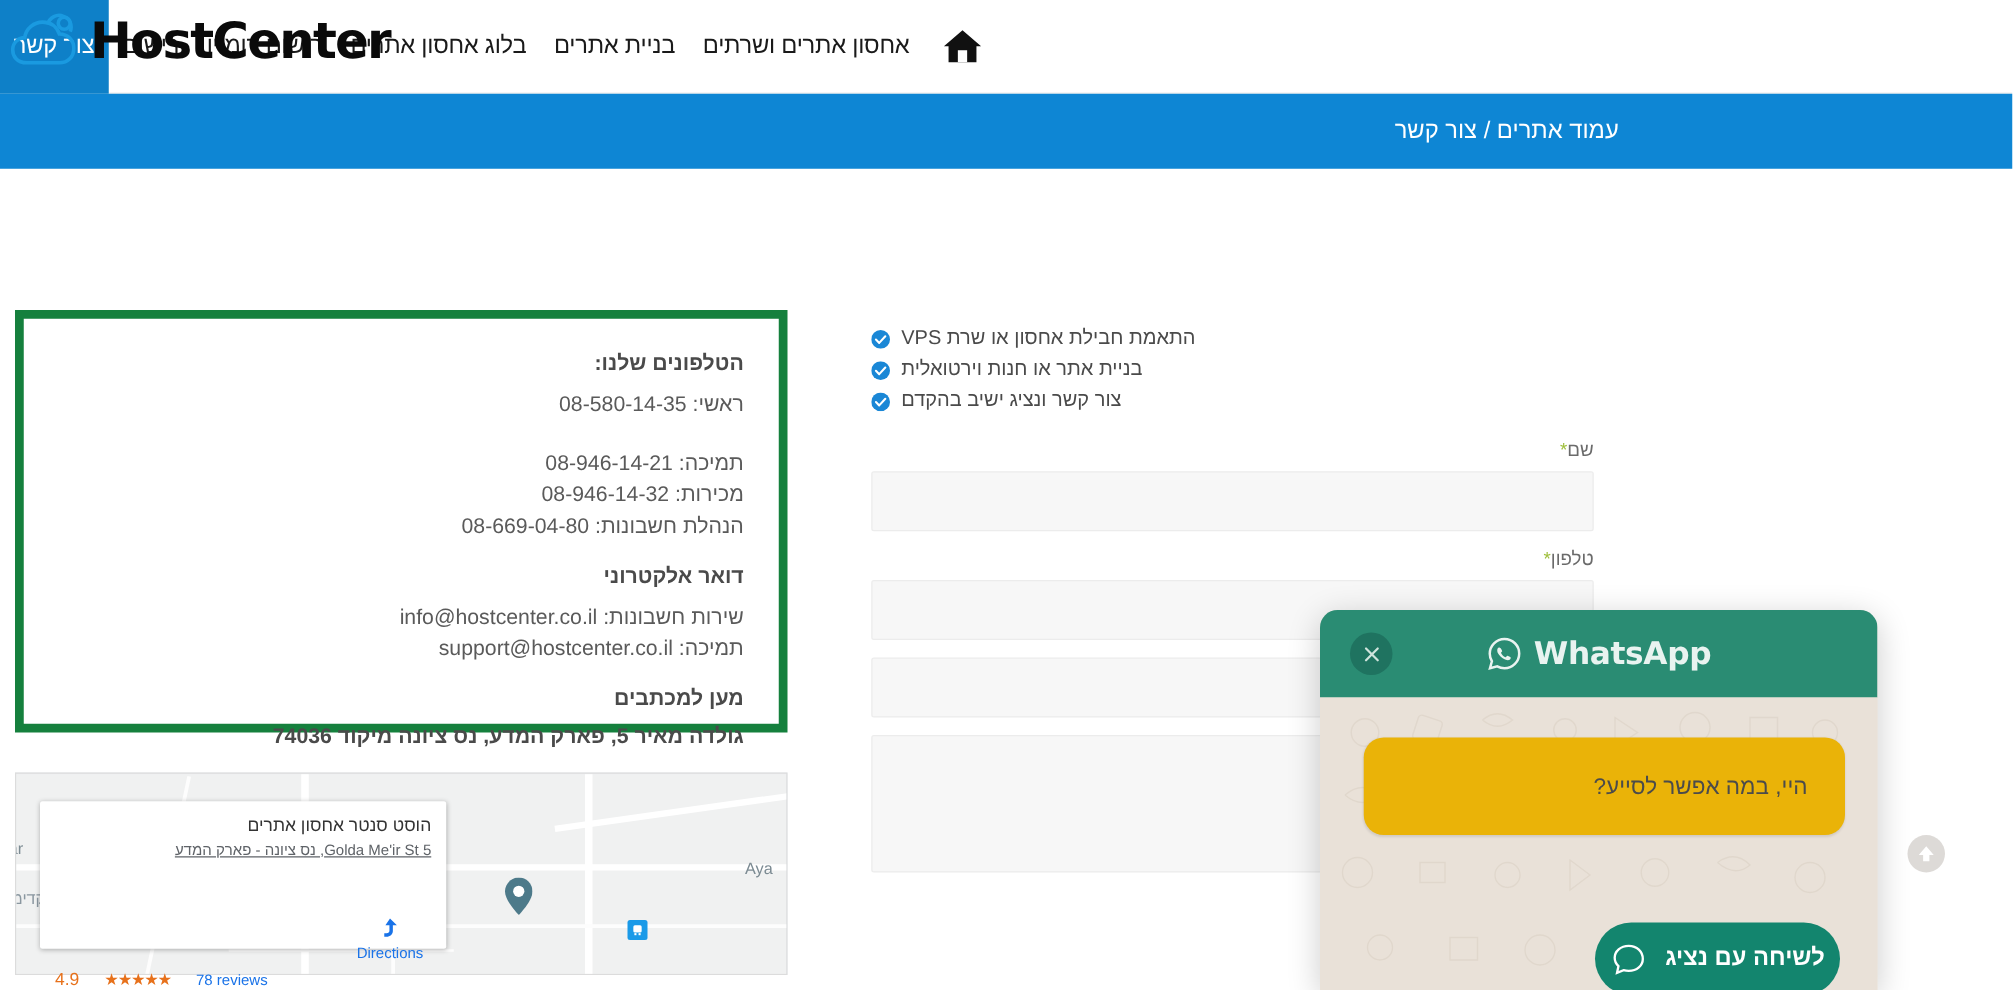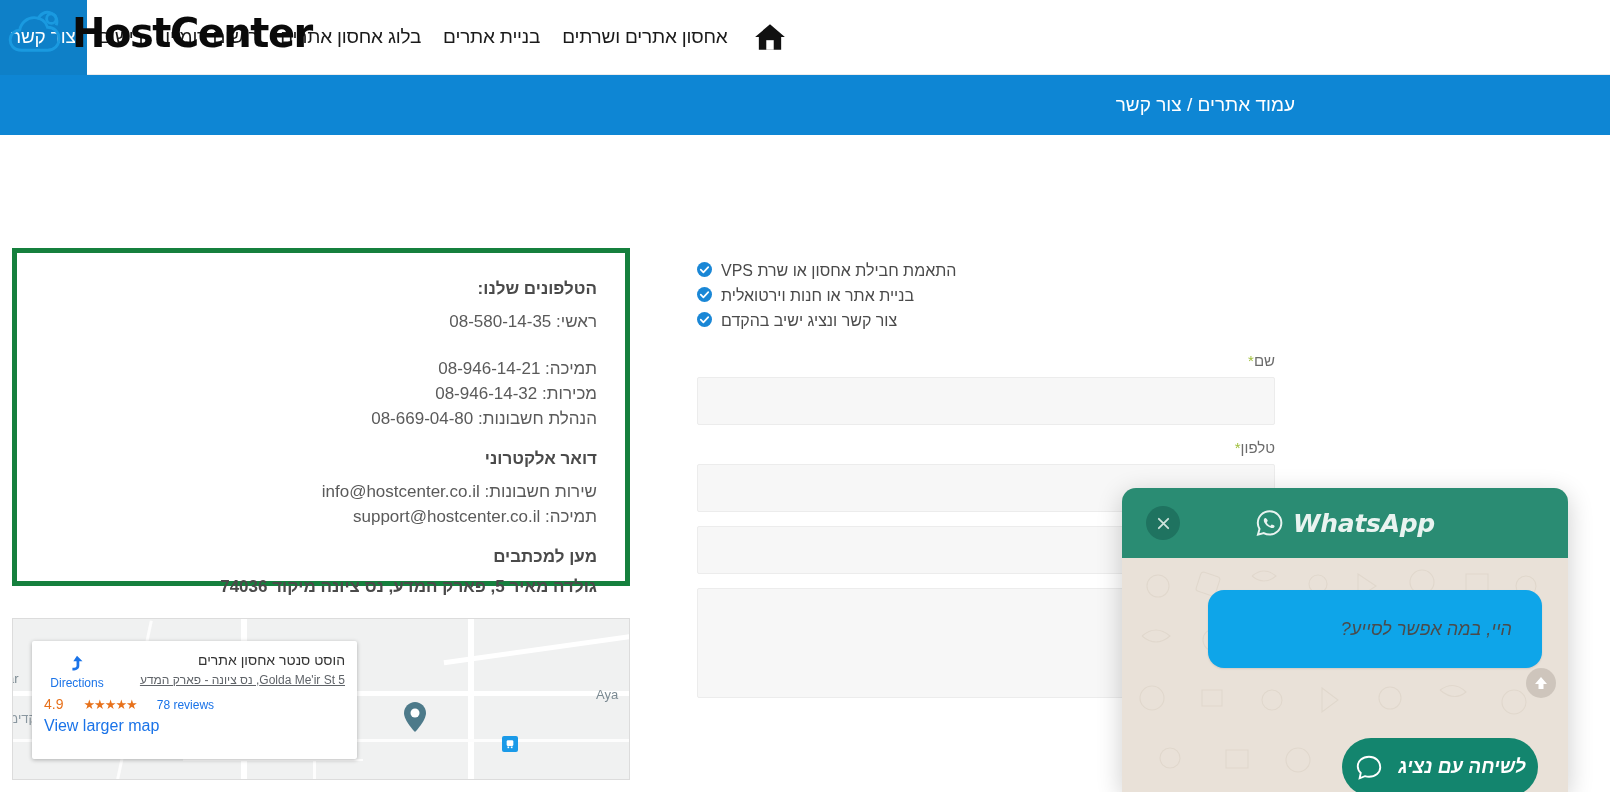--- a/index.html
+++ b/index.html
@@ -64,21 +64,21 @@
   .breadcrumb {
     color: #ffffff; font-size: 19px;
     position: absolute; right: 315px;
     white-space: nowrap;
   }
 
   
   .contact-card {
     position: absolute; top: 248px; left: 12px;
     width: 618px; height: 338px;
-    border: 5px solid #15803d;
+    border: 7px solid #15803d;
     background: #fff;
     padding: 26px 28px 20px 28px;
     text-align: right;
   }
   .cc-heading {
     font-size: 17px; font-weight: 700; color: #4a4a4a;
     margin-bottom: 10px; direction: rtl;
   }
   .cc-line {
     font-size: 17px; color: #5a5a5a; line-height: 25px;
@@ -114,21 +114,21 @@
   }
   .info-card {
     position: absolute; left: 32px; top: 641px;
     width: 325px; height: 118px;
     background: #ffffff;
     box-shadow: 0 1px 4px rgba(0,0,0,.28);
     border-radius: 2px;
     padding: 10px 12px 8px 12px;
     font-family: "Liberation Sans", sans-serif;
   }
-  .ic-row { display: flex; flex-direction: row; }
+  .ic-row { display: flex; flex-direction: column; gap: 41px; }
   .ic-left { flex: 1; text-align: right; direction: rtl; padding-left: 6px;}
   .ic-title { font-size: 14px; color: #333; line-height: 19px; }
   .ic-addr { font-size: 12px; color: #5f6368; line-height: 17px; margin-top: 2px; text-decoration: underline;}
   .ic-dir {
     width: 66px; display: flex; flex-direction: column;
     align-items: center; justify-content: flex-start; padding-top: 2px;
   }
   .ic-dir-label { font-size: 12px; color: #1a73e8; margin-top: 1px; }
   .ic-rating { display: flex; align-items: flex-end; gap: 20px; margin-top: 6px; direction: ltr;}
   .ic-score { font-size: 14px; color: #e7711b; font-weight: 400;}
@@ -137,21 +137,21 @@
   .ic-larger { font-size: 16px; color: #1a73e8; margin-top: 5px; direction: ltr; text-align: left;}
 
   
   .form-col {
     position: absolute; top: 262px; right: 335px;
     width: 578px; text-align: right; direction: rtl;
   }
   .check-list { margin-bottom: 22px; }
   .check-item {
     display: flex; flex-direction: row-reverse;
-    justify-content: flex-start;
+    align-items: center; justify-content: flex-start;
     gap: 9px; margin-bottom: 7px;
   }
   .check-icon { width: 15px; height: 15px; flex: 0 0 15px; }
   .check-text { font-size: 16px; color: #4a4a4a; }
   .field { margin-bottom: 14px; }
   .field-label {
     font-size: 15px; color: #6b6b6b;
     margin-bottom: 8px; display: block;
   }
   .req { color: #9fbf3b; }
@@ -167,27 +167,26 @@
     width: 100%; height: 110px;
     background: #f7f7f7; border: 1px solid #ececec;
     border-radius: 2px; outline: none; resize: none;
     font-family: "Liberation Sans", sans-serif;
     font-size: 15px; color: #444; padding: 10px 12px;
     direction: rtl;
   }
 
   
   .wa-widget {
-    position: absolute; left: 1122px; top: 488px;
+    position: absolute; left: 1056px; top: 488px;
     width: 446px; height: 304px;
     border-radius: 14px 14px 0 0;
     overflow: hidden;
     box-shadow: 0 6px 26px rgba(0,0,0,.20);
     background: #ece5dd;
-    font-style: italic;
   }
   .wa-header {
     height: 70px; background: #2a8c73;
     display: flex; align-items: center;
     position: relative;
   }
   .wa-close {
     position: absolute; left: 24px; top: 50%;
     transform: translateY(-50%);
     width: 34px; height: 34px; border-radius: 50%;
@@ -207,22 +206,22 @@
     font-family: "DejaVu Sans", sans-serif;
   }
   .wa-body {
     position: relative; height: 234px;
     background: #e9e1d8;
     overflow: hidden;
   }
   .wa-pattern { position: absolute; inset: 0; opacity: .5; }
   .wa-bubble {
     position: absolute; right: 26px; top: 32px;
-    width: 334px; min-height: 78px;
-    background: #0ea5e9; border-radius: 16px;
+    width: 385px; min-height: 78px;
+    background: #eab308; border-radius: 16px;
     box-shadow: 0 1px 2px rgba(0,0,0,.10);
     display: flex; align-items: center;
     justify-content: flex-start;
     padding: 0 30px; direction: rtl;
   }
   .wa-bubble-text { font-size: 18px; color: #4b4b4b; }
   .wa-cta {
     position: absolute; right: 30px; bottom: -4px;
     width: 196px; height: 58px;
     background: #13856e; border-radius: 30px;

